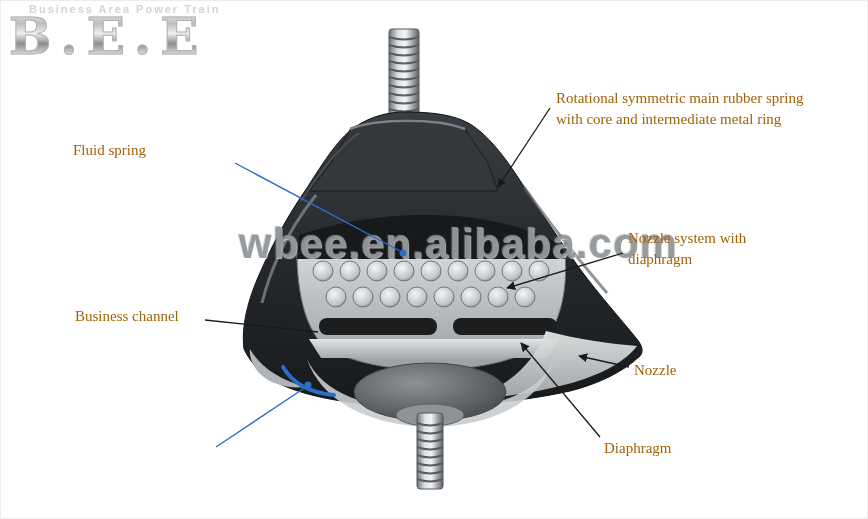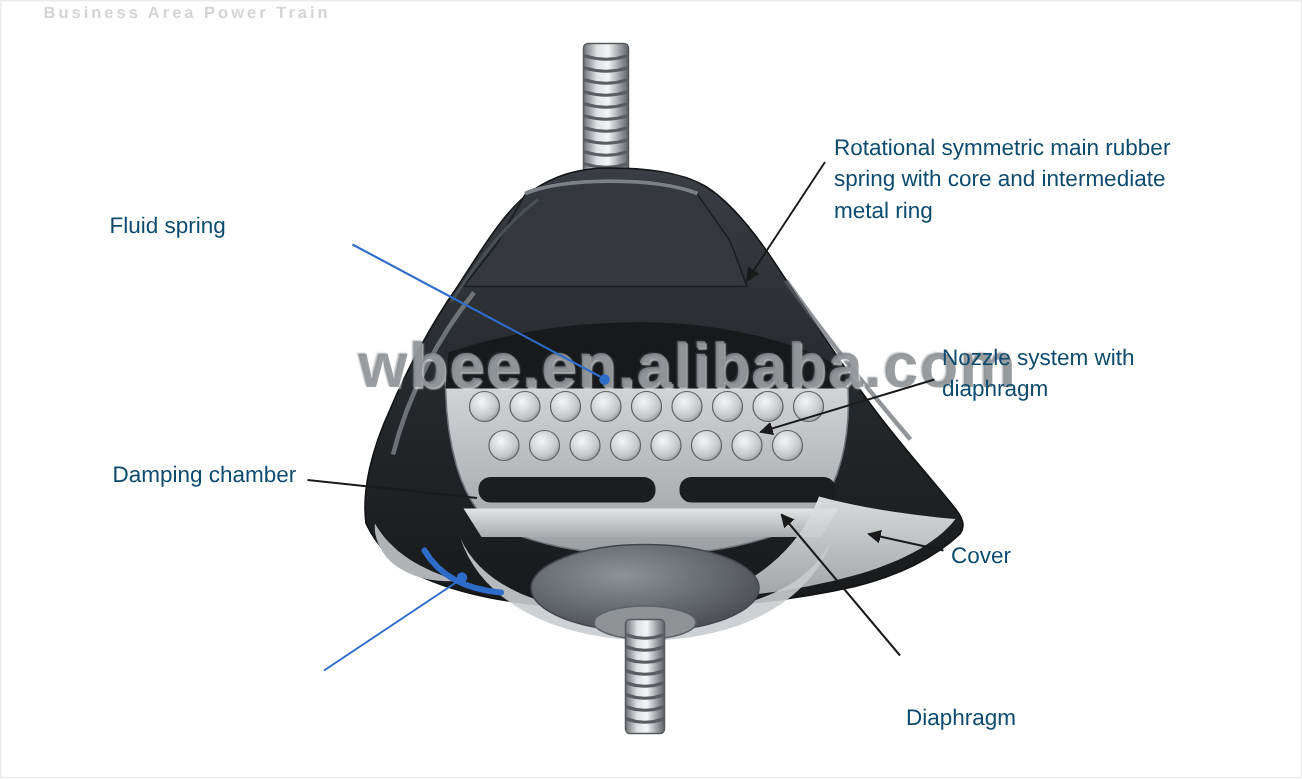--- a/index.html
+++ b/index.html
@@ -20,36 +20,37 @@
     -webkit-text-stroke:1px #b3b3b3;
   }
   svg.layer{position:absolute;left:0;top:0;}
   .watermark{
     position:absolute;left:238px;top:219px;font-size:42px;font-weight:bold;
     letter-spacing:1px;color:rgba(138,142,146,0.85);white-space:nowrap;
     text-shadow:1px 1px 1px rgba(255,255,255,0.65),-1px -1px 1px rgba(80,84,88,0.35);
     pointer-events:none;
   }
   .label{
-    position:absolute;font-size:15px;color:#0c4a6e;line-height:21px;
+    position:absolute;font-size:15px;color:#a16207;line-height:21px;font-family:Liberation Serif, serif;
   }
   .lbl-fluid{left:72px;top:139px;}
   .lbl-rubber{left:555px;top:87px;width:258px;}
   .lbl-nozzle{left:627px;top:227px;width:150px;}
   .lbl-damping{left:74px;top:305px;}
   .lbl-cover{left:633px;top:359px;}
-  .lbl-diaphragm{left:603px;top:437px;margin-top:30px;}
+  .lbl-diaphragm{left:603px;top:437px;}
   .lbl-equil{left:95px;top:446px;}
 </style>
 </head>
 <body>
 
 <div class="canvas">
 
   <div class="tagline">Business Area Power Train</div>
+  <div class="logo">B.E.E</div>
 
   <svg class="layer" width="868" height="519" viewBox="0 0 868 519">
     <defs>
       <linearGradient id="boltGrad" x1="0" y1="0" x2="1" y2="0">
         <stop offset="0" stop-color="#6e7276"></stop>
           <stop offset="0.3" stop-color="#dfe2e4"></stop>
         <stop offset="0.55" stop-color="#f2f4f5"></stop>
           <stop offset="0.8" stop-color="#9da1a4"></stop>
         <stop offset="1" stop-color="#5f6367"></stop>
       </linearGradient>
@@ -163,17 +164,17 @@
     <line x1="204" y1="319" x2="317" y2="331" stroke="#1a1a1a" stroke-width="1.3"></line>
     <line x1="628" y1="366" x2="578" y2="355" stroke="#1a1a1a" stroke-width="1.3" marker-end="url(#arrowB)"></line>
     <line x1="599" y1="436" x2="520" y2="342" stroke="#1a1a1a" stroke-width="1.3" marker-end="url(#arrowB)"></line>
     <line x1="215" y1="446" x2="305" y2="386" stroke="#2e6cc9" stroke-width="1.4"></line>
     <circle cx="307" cy="384" r="3.5" fill="#2e6cc9"></circle>
   </svg>
 
   <div class="label lbl-fluid">Fluid spring</div>
   <div class="label lbl-rubber">Rotational symmetric main rubber spring with core and intermediate metal ring</div>
   <div class="label lbl-nozzle">Nozzle system with diaphragm</div>
-  <div class="label lbl-damping">Damping chamber</div>
-  <div class="label lbl-cover">Cover</div>
+  <div class="label lbl-damping">Business channel</div>
+  <div class="label lbl-cover">Nozzle</div>
   <div class="label lbl-diaphragm">Diaphragm</div>
 
 </div>
 
 </body></html>

